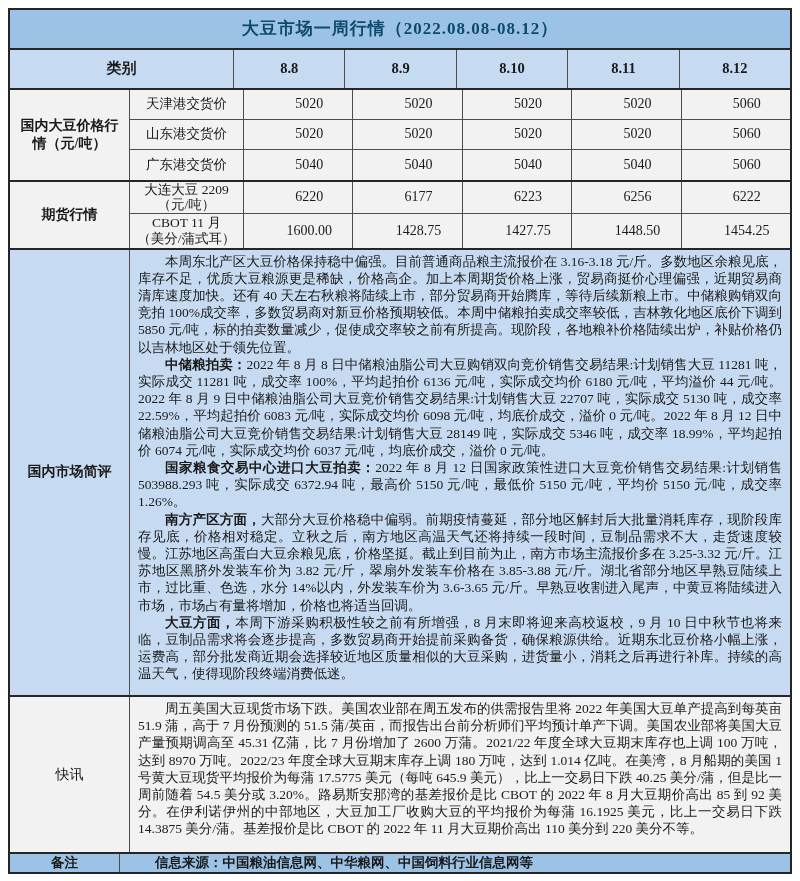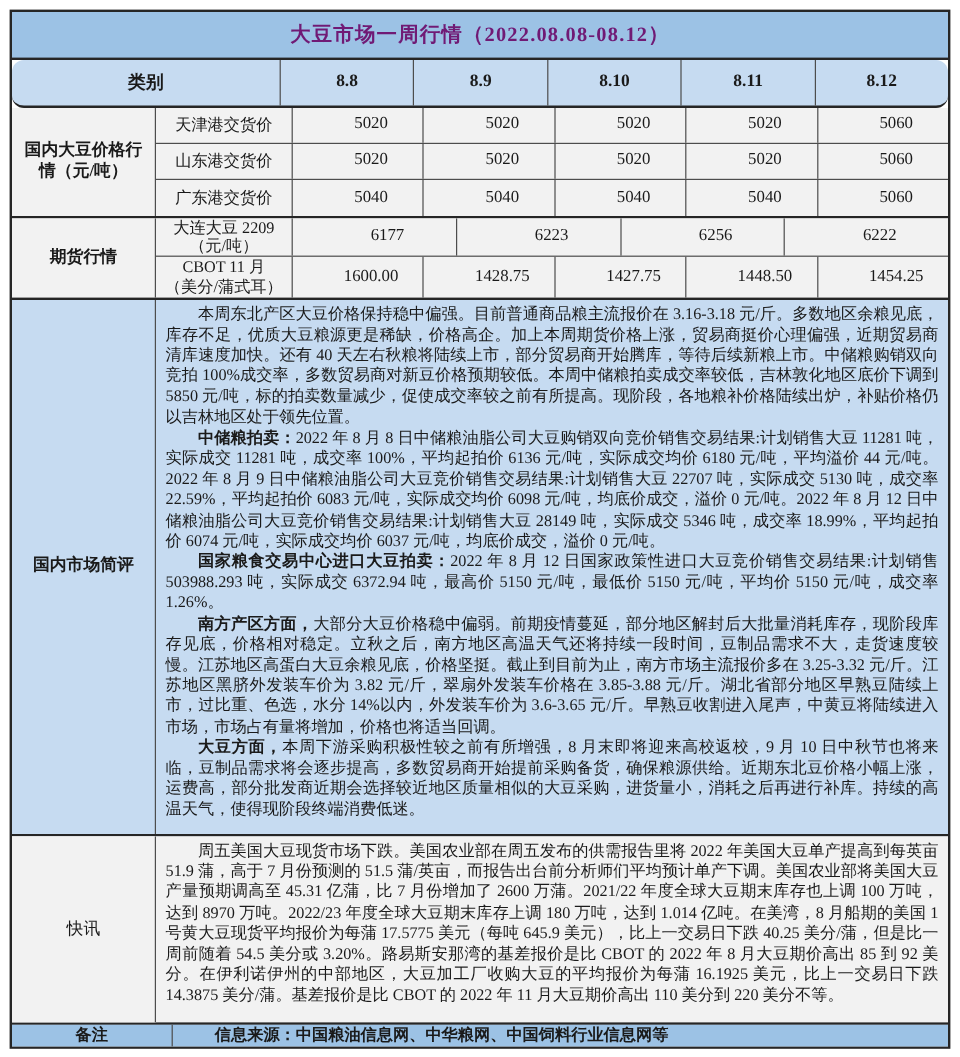--- a/index.html
+++ b/index.html
@@ -12,27 +12,26 @@
   .sheet{
     position:absolute;left:8px;top:8px;width:784px;height:866px;
     box-sizing:border-box;border:2px solid #262626;background:#fff;
     display:flex;flex-direction:column;
   }
   .row,.sec{box-sizing:border-box;}
   
   .title-row{
     height:40px;background:#9cc2e5;border-bottom:2px solid #262626;
     display:flex;align-items:center;justify-content:center;
-    font-weight:bold;font-size:17px;color:#701a75;letter-spacing:1px;
+    font-weight:bold;font-size:17px;color:#0c4a6e;letter-spacing:1px;
   }
   
   .header-row{
     height:40px;background:#c6dbf1;border-bottom:2px solid #262626;
     display:flex;
-    border-radius:10px;
   }
   .cell{box-sizing:border-box;display:flex;align-items:center;justify-content:center;}
   .cat-cell{
     width:224px;border-right:1px solid #4d4d4d;
     font-weight:bold;font-size:15px;
   }
   .date-cell{flex:1;border-right:1px solid #4d4d4d;font-weight:bold;font-size:14.5px;}
   .date-cell:last-child{border-right:none;}
   
   .sec{display:flex;border-bottom:2px solid #262626;background:#f2f2f2;}
@@ -64,21 +63,21 @@
   }
   .txt-content p{margin:0;text-indent:2em;}
   .txt-content b{font-weight:bold;}
   .review-sec{height:448px;background:#c6dbf1;}
   .news-sec{height:156px;background:#f2f2f2;}
   
   .remark-row{
     height:18px;background:#9cc2e5;display:flex;border-bottom:none;flex:1;
   }
   .remark-label{
-    width:134px;border-right:1px solid #4d4d4d;
+    width:110px;border-right:1px solid #4d4d4d;
     display:flex;align-items:center;justify-content:center;
     font-weight:bold;font-size:13.5px;box-sizing:border-box;
   }
   .remark-text{
     flex:1;font-size:13.5px;display:flex;align-items:center;
     padding-left:8px;text-indent:2em;box-sizing:border-box;font-weight:bold;
   }
 </style>
 </head>
 <body>
@@ -126,20 +125,21 @@
             <div class="cell val">5040</div>
             <div class="cell val">5060</div>
           </div>
         </div>
       </div><div class="sec sec-1">
         <div class="sec-label">期货行情</div>
         <div class="sec-rows">
           <div class="srow">
             <div class="cell sub-label">大连大豆 2209
 （元/吨）</div>
+            <div class="cell val">6220</div>
             <div class="cell val">6177</div>
             <div class="cell val">6223</div>
             <div class="cell val">6256</div>
             <div class="cell val">6222</div>
           </div>
           <div class="srow">
             <div class="cell sub-label">CBOT 11 月
 （美分/蒲式耳）</div>
             <div class="cell val">1600.00</div>
             <div class="cell val">1428.75</div>

